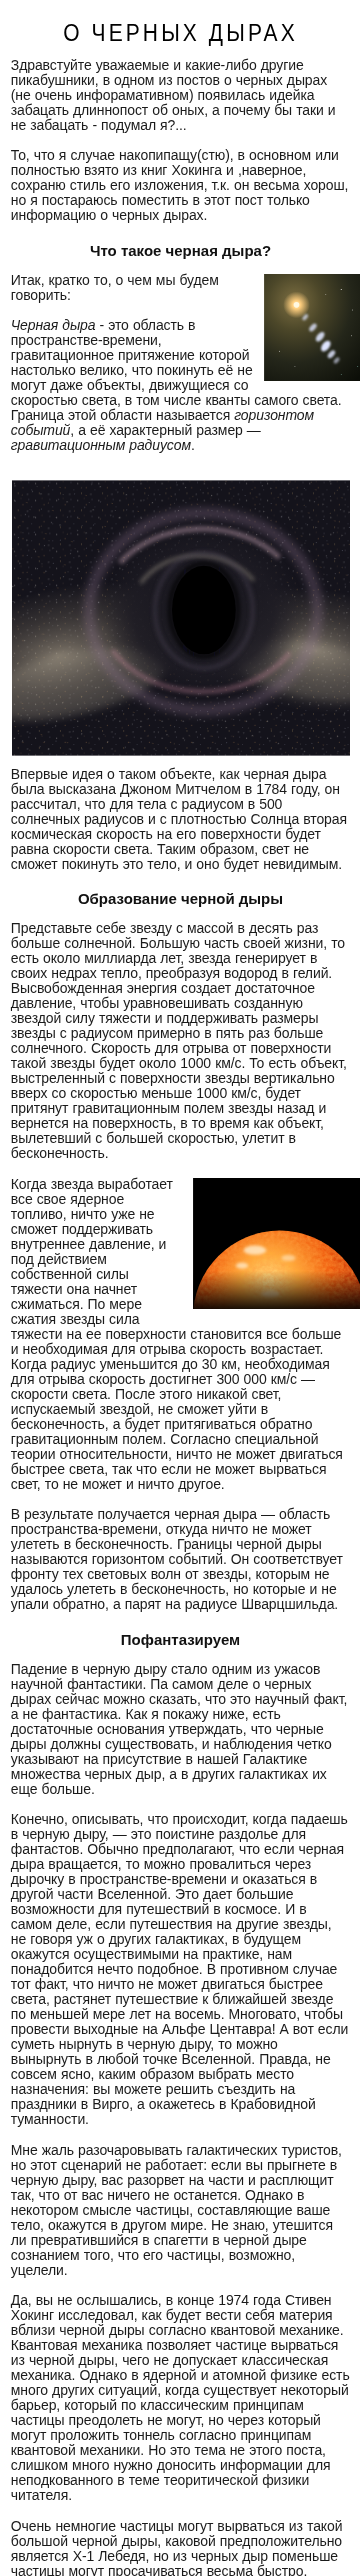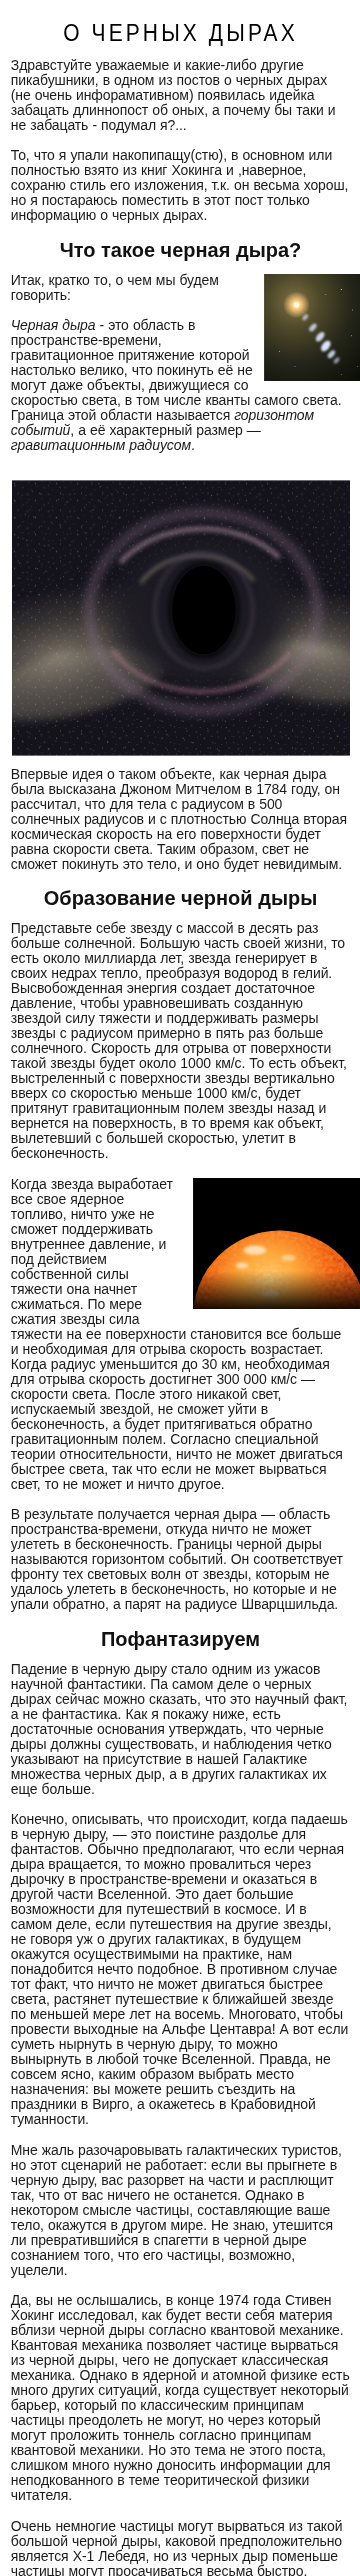--- a/index.html
+++ b/index.html
@@ -3,21 +3,21 @@
 <meta charset="utf-8">
 <style>
   html,body{margin:0;padding:0;background:#ffffff;}
   body{width:361px;font-family:"Liberation Sans",sans-serif;color:#1b1b1b;}
   .page{width:361px;overflow:hidden;background:#fff;}
   .post-title{
     text-align:center;font-size:21px;font-weight:400;color:#000;
     letter-spacing:3.1px;margin:20.6px 5.2px 13.4px;transform:scaleY(1.1);
   }
   .heading{
-    text-align:center;font-size:20px;font-weight:bold;color:#111;
+    text-align:center;font-size:15px;font-weight:bold;color:#111;
     margin:17.5px 11.3px 12.4px;line-height:19.6px;
   }
   p.body{
     font-size:14px;line-height:15px;margin:0 10.3px 15.5px 10.8px;
     letter-spacing:-0.1px;word-spacing:0.3px;
   }
   p.lead{margin-bottom:15.5px;}
   .term{font-weight:normal;font-style:italic;}
   .it{font-style:italic;}
   .clearfix::after{content:"";display:block;clear:both;}
@@ -26,21 +26,21 @@
   .fig-starfield{display:block;margin:11.3px auto 10.3px;}
 </style>
 </head>
 <body>
 
 <div class="page">
 
   <div class="post-title">О ЧЕРНЫХ ДЫРАХ</div>
 
   <p class="body">Здравстуйте уважаемые и какие-либо другие пикабушники, в одном из постов о черных дырах (не очень инфорамативном) появилась идейка забацать длиннопост об оных,  а почему бы таки и не забацать - подумал я?...</p>
-  <p class="body">То, что я упали накопипащу(стю), в основном или полностью взято из книг Хокинга и ,наверное, сохраню стиль его изложения, т.к. он весьма хорош, но я постараюсь поместить в этот пост только информацию о черных дырах.</p>
+  <p class="body">То, что я случае накопипащу(стю), в основном или полностью взято из книг Хокинга и ,наверное, сохраню стиль его изложения, т.к. он весьма хорош, но я постараюсь поместить в этот пост только информацию о черных дырах.</p>
 
   <div class="heading">Что такое черная дыра?</div>
 
   <div class="clearfix">
     <svg class="fig-m87" width="101" height="107" viewBox="0 0 196 208" xmlns="http://www.w3.org/2000/svg">
       <defs>
         <radialGradient id="m87bg" cx="30%" cy="26%" r="95%">
           <stop offset="0%" stop-color="#7d6f42"></stop>
           <stop offset="28%" stop-color="#4c4729"></stop>
           <stop offset="60%" stop-color="#24261a"></stop>

